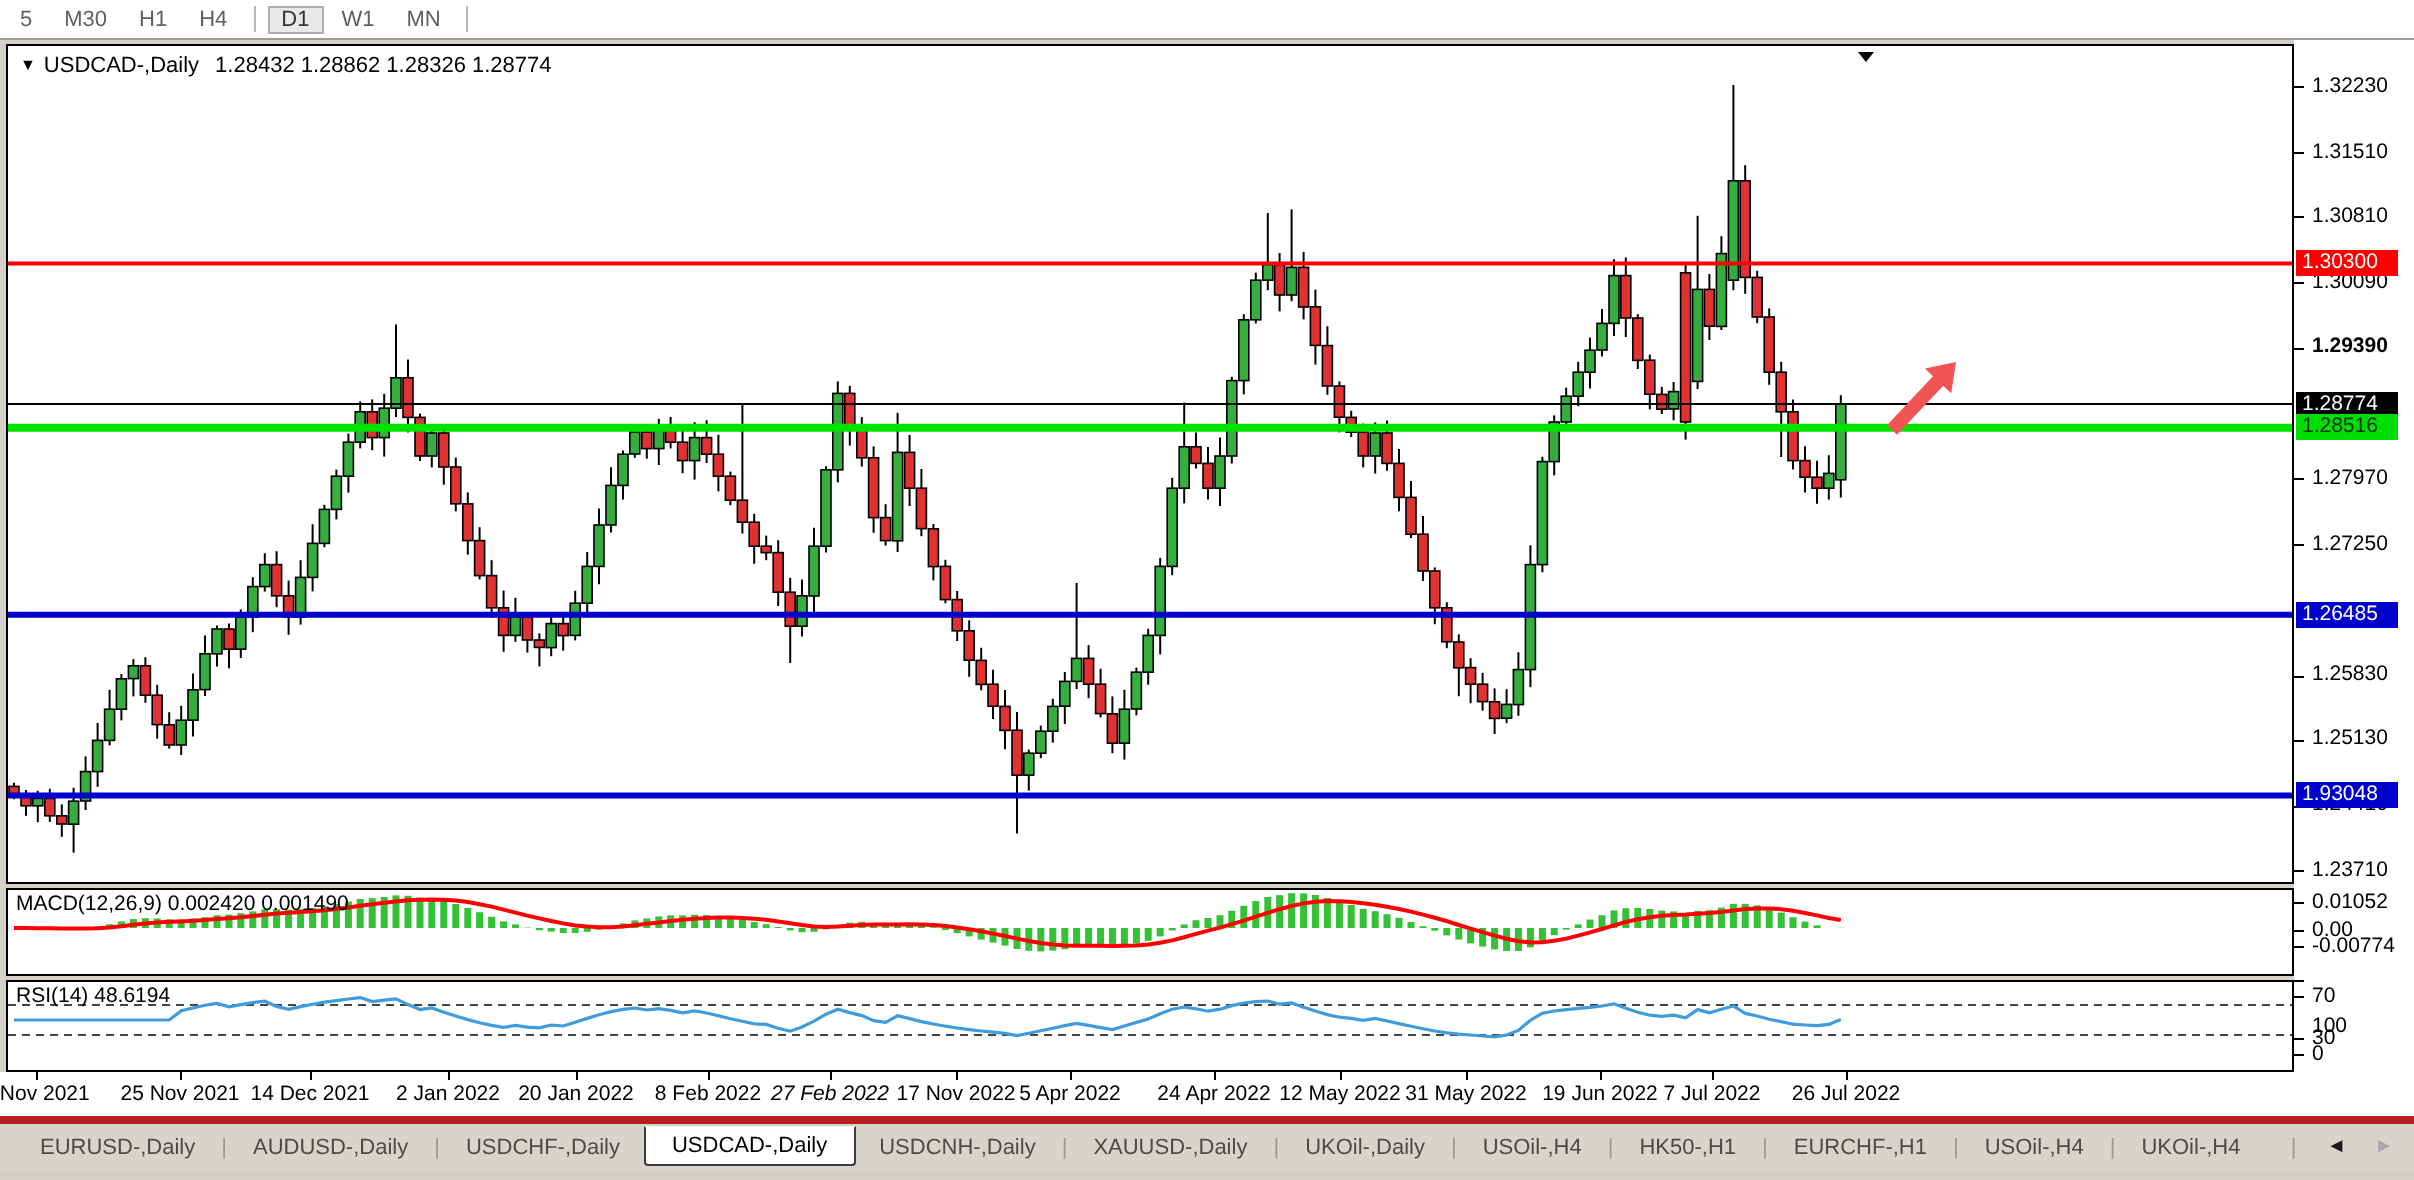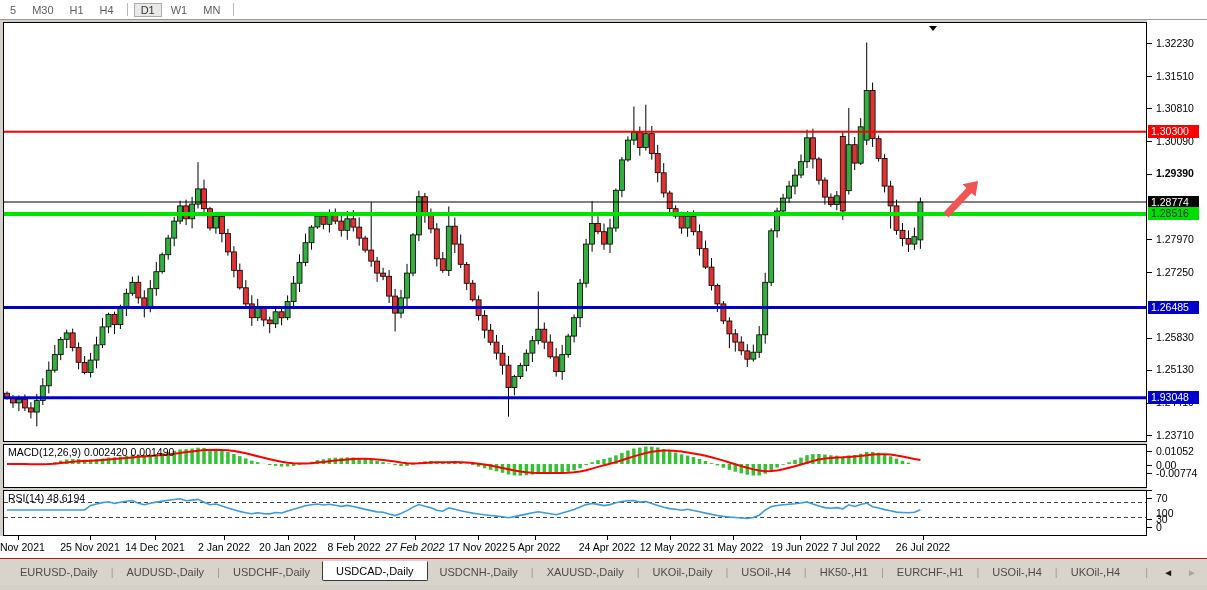--- a/index.html
+++ b/index.html
@@ -28,21 +28,21 @@
   #axis-col{position:absolute;left:1147px;top:20px;width:60px;height:538px;background:#fff;}
   .ax-tick{position:absolute;left:0;width:5px;height:1px;background:#000;}
   .ax-lab{position:absolute;left:9px;color:#000;font-size:10.5px;line-height:11px;white-space:nowrap;}
   .ax-badge{position:absolute;left:1px;width:51px;height:13px;font-size:10.5px;line-height:13px;padding-left:3px;box-sizing:border-box;white-space:nowrap;}
   
   #date-axis{position:absolute;left:0;top:536px;width:1207px;height:22px;background:#fff;}
   .d-tick{position:absolute;top:0;width:1px;height:4px;background:#000;}
   .d-lab{position:absolute;top:5px;transform:translateX(-50%);color:#000;font-size:10.5px;white-space:nowrap;}
   
   #tab-bar{position:absolute;left:0;top:558px;width:1207px;height:27px;background:#d8d4cc;
-           border-top:1px solid #b91c1c;display:flex;align-items:center;padding-left:8px;box-sizing:border-box;}
+           border-top:4px solid #b91c1c;display:flex;align-items:center;padding-left:8px;box-sizing:border-box;}
   .tab{color:#4a4a4a;padding:3px 12px;white-space:nowrap;cursor:default;}
   .tab.active{background:#fff;border:1px solid #3a3a3a;border-top-color:#fff;margin-top:-2px;
               border-radius:0 0 2px 2px;color:#000;padding:3px 13px;}
   .tab-sep{color:#9a9a9a;margin:0 1px;}
   #tab-arrows{margin-left:auto;margin-right:10px;display:flex;align-items:center;gap:14px;}
   #tab-arrows .arr{font-size:10px;}
 </style>
 </head>
 <body>
 
@@ -373,20 +373,23 @@
         <line x1="0" y1="108.8" x2="1142" y2="108.8" stroke="#ff0000" stroke-width="2"></line>
         <line x1="0" y1="179.0" x2="1142" y2="179.0" stroke="#000000" stroke-width="1"></line>
         <line x1="0" y1="190.9" x2="1142" y2="190.9" stroke="#00e400" stroke-width="4"></line>
         <line x1="0" y1="284.4" x2="1142" y2="284.4" stroke="#0000cc" stroke-width="3"></line>
         <line x1="0" y1="374.8" x2="1142" y2="374.8" stroke="#0000cc" stroke-width="3"></line>
         <polygon points="944.5,194.4 967.6,169.9 971.6,173.6 974.0,158.0 958.5,161.3 962.5,165.1 939.5,189.6" fill="#f25353"></polygon>
         <polygon points="925,3 933,3 929,8" fill="#000"></polygon>
       </svg>
   </div>
 
+  <div id="chart-title">
+    <span class="tri">▼</span><span>USDCAD-,Daily</span><span class="ohlc">1.28432 1.28862 1.28326 1.28774</span>
+  </div>
 
   <div class="pane" id="macd-pane">
     <svg id="macd-svg" width="1142" height="42">
         <line x1="3.0" y1="19" x2="3.0" y2="19.0" stroke="#35c135" stroke-width="3.5"></line>
         <line x1="9.0" y1="19" x2="9.0" y2="19.2" stroke="#35c135" stroke-width="3.5"></line>
         <line x1="14.9" y1="19" x2="14.9" y2="19.2" stroke="#35c135" stroke-width="3.5"></line>
         <line x1="20.9" y1="19" x2="20.9" y2="19.4" stroke="#35c135" stroke-width="3.5"></line>
         <line x1="26.9" y1="19" x2="26.9" y2="19.8" stroke="#35c135" stroke-width="3.5"></line>
         <line x1="32.8" y1="19" x2="32.8" y2="19.7" stroke="#35c135" stroke-width="3.5"></line>
         <line x1="38.8" y1="19" x2="38.8" y2="19.1" stroke="#35c135" stroke-width="3.5"></line>

